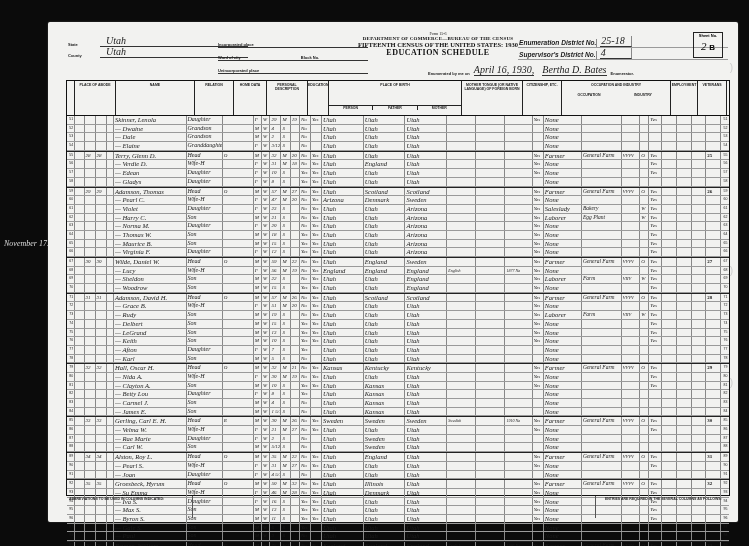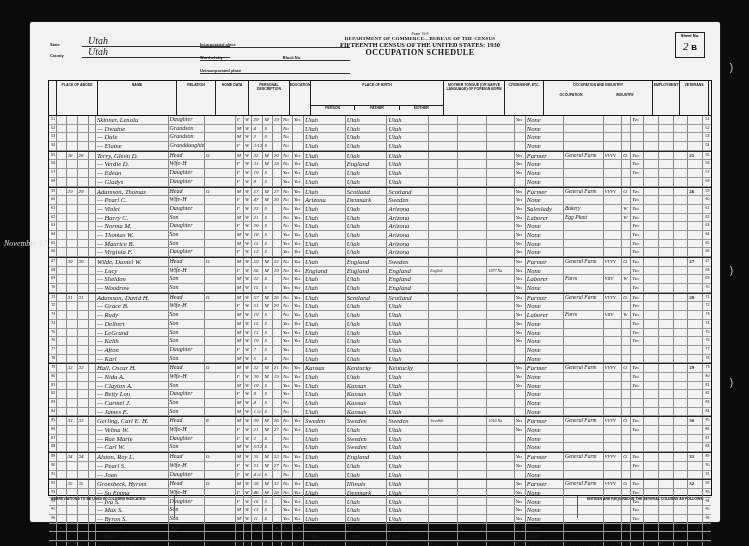--- a/index.html
+++ b/index.html
@@ -3,21 +3,21 @@
 <meta charset="utf-8">
 <style>
   html, body { margin: 0; padding: 0; }
   body {
     width: 749px; height: 546px; overflow: hidden;
     background: #0b0b0b;
     font-family: "Liberation Serif", serif;
     position: relative;
   }
   .sheet {
-    position: absolute; left: 30px; top: 22px; width: 690px; height: 500px;
+    position: absolute; left: 48px; top: 22px; width: 690px; height: 500px;
     background: #f2f2f0;
     border-radius: 2px;
     box-shadow: 0 0 2px #444;
   }
   .hdr-l { position: absolute; left: 20px; top: 14px; width: 180px; font-size: 5px; color: #222; }
   .hdr-row { display: flex; align-items: flex-end; height: 11px; }
   .hdr-row .lbl { font-family: "Liberation Sans", sans-serif; font-weight: bold; font-size: 4px; width: 32px; }
   .hdr-row .val { flex: 1; border-bottom: 0.6px solid #333; font-style: italic; font-size: 10px; color: #1a1a1a; line-height: 10px; padding-left: 6px; }
   .hdr-mid { position: absolute; left: 170px; top: 15px; width: 150px; font-family: "Liberation Sans", sans-serif; font-size: 4px; font-weight: bold; color: #222; }
   .hdr-mid .line { border-bottom: 0.6px solid #333; height: 10px; margin-bottom: 2px; display:flex; align-items:flex-end;}
@@ -103,29 +103,45 @@
       </div>
     <div class="line">
         <span>Unincorporated place</span>
       </div>
   </div>
 
   <div class="title-block">
     <div class="form">Form 15-6</div>
     <div class="dept">DEPARTMENT OF COMMERCE—BUREAU OF THE CENSUS</div>
     <div class="census">FIFTEENTH CENSUS OF THE UNITED STATES: 1930</div>
-    <div class="sched">OCCUPATION SCHEDULE</div>
+    <div class="sched">EDUCATION SCHEDULE</div>
   </div>
 
+  <div class="hdr-r">
+    <div class="row">
+      <span>Enumeration District No.</span>
+      <span class="v">25-18</span>
+    </div>
+    <div class="row">
+      <span>Supervisor's District No.</span>
+      <span class="v">4</span>
+    </div>
+  </div>
 
   <div class="sheet-no">
     <div>Sheet No.</div>
     <div class="v"><span>2</span> <b style="font-style:normal;font-family:'Liberation Sans',sans-serif;font-size:8px">B</b></div>
   </div>
 
+  <div class="enum-line">
+    <span>Enumerated by me on</span>
+    <span class="v">April 16, 1930,</span>
+    <span class="v">Bertha D. Bates</span>
+    <span>Enumerator.</span>
+  </div>
 
   <div class="table-wrap">
     <div class="colhead">
       <div style="width:7px"></div>
       <div style="width:40px">PLACE OF ABODE</div>
       <div style="width:78px">NAME</div>
       <div style="width:38px">RELATION</div>
       <div style="width:32px">HOME DATA</div>
       <div style="width:40px">PERSONAL DESCRIPTION</div>
       <div style="width:20px">EDUCATION</div>

